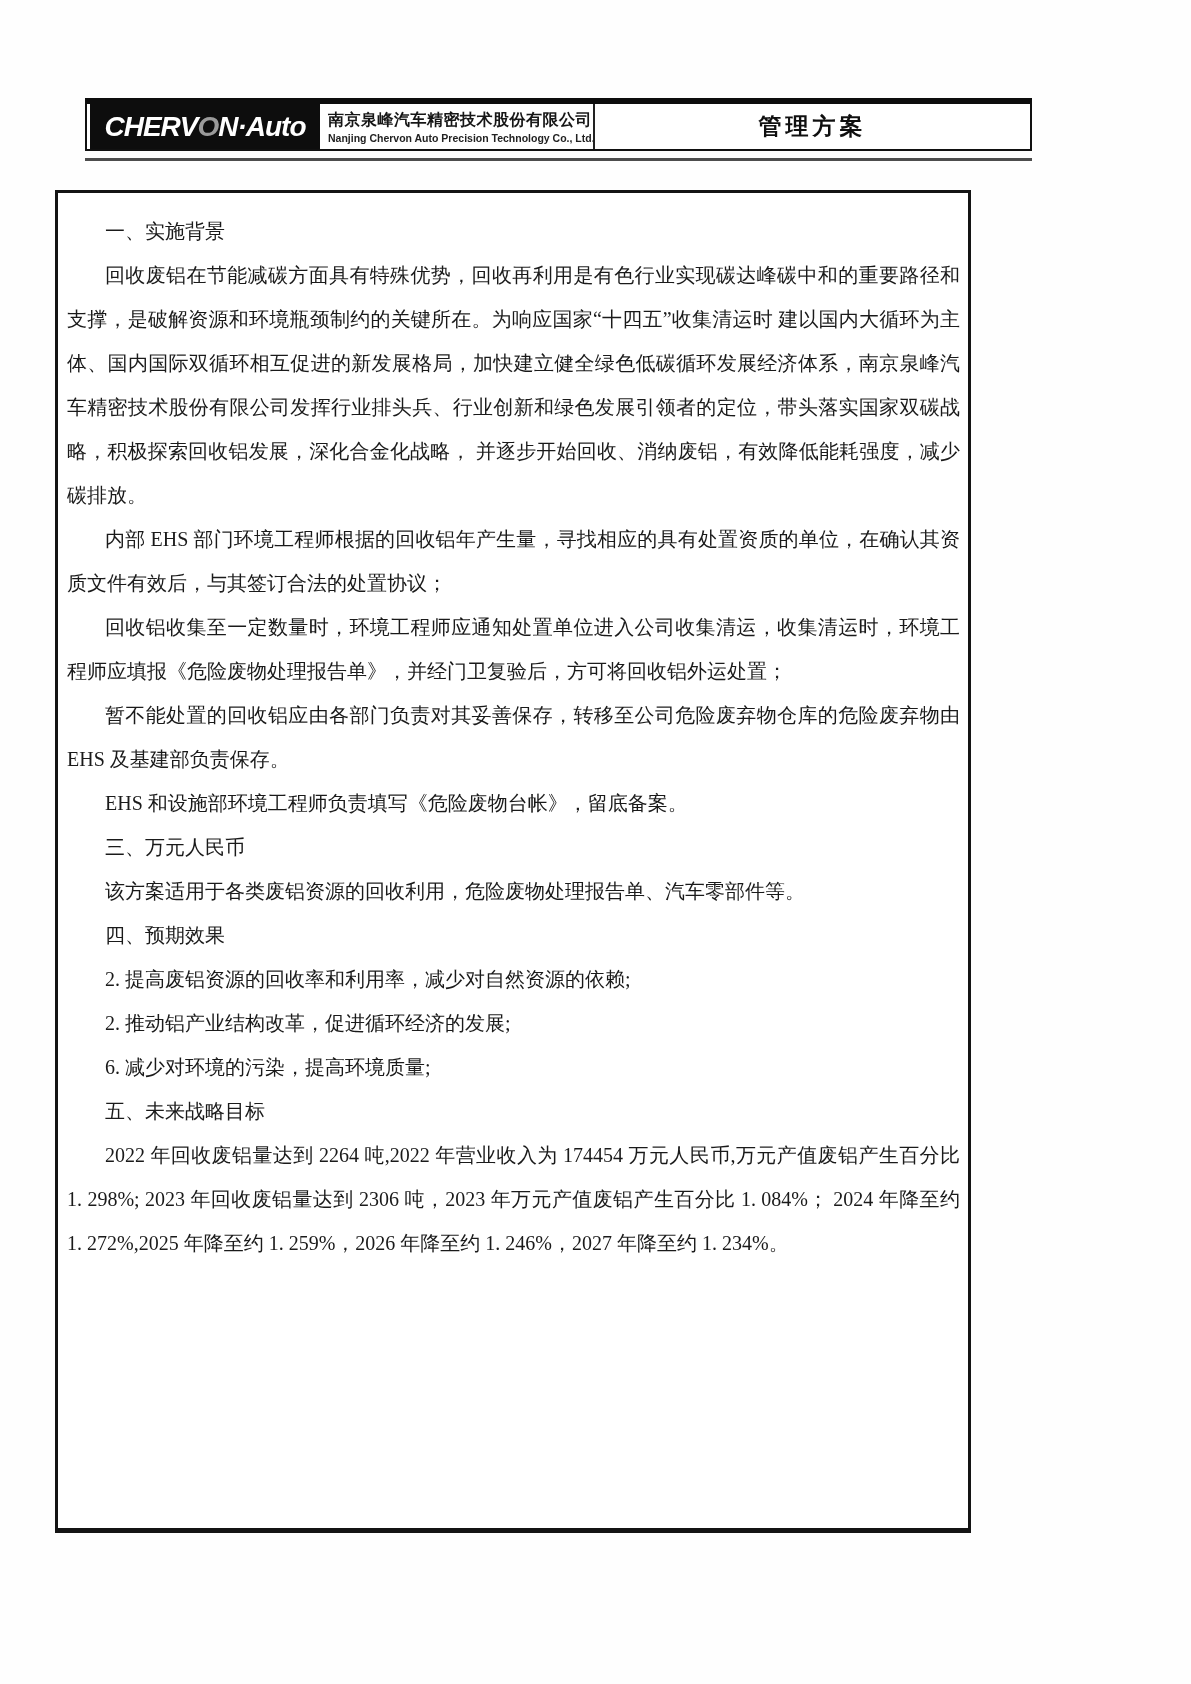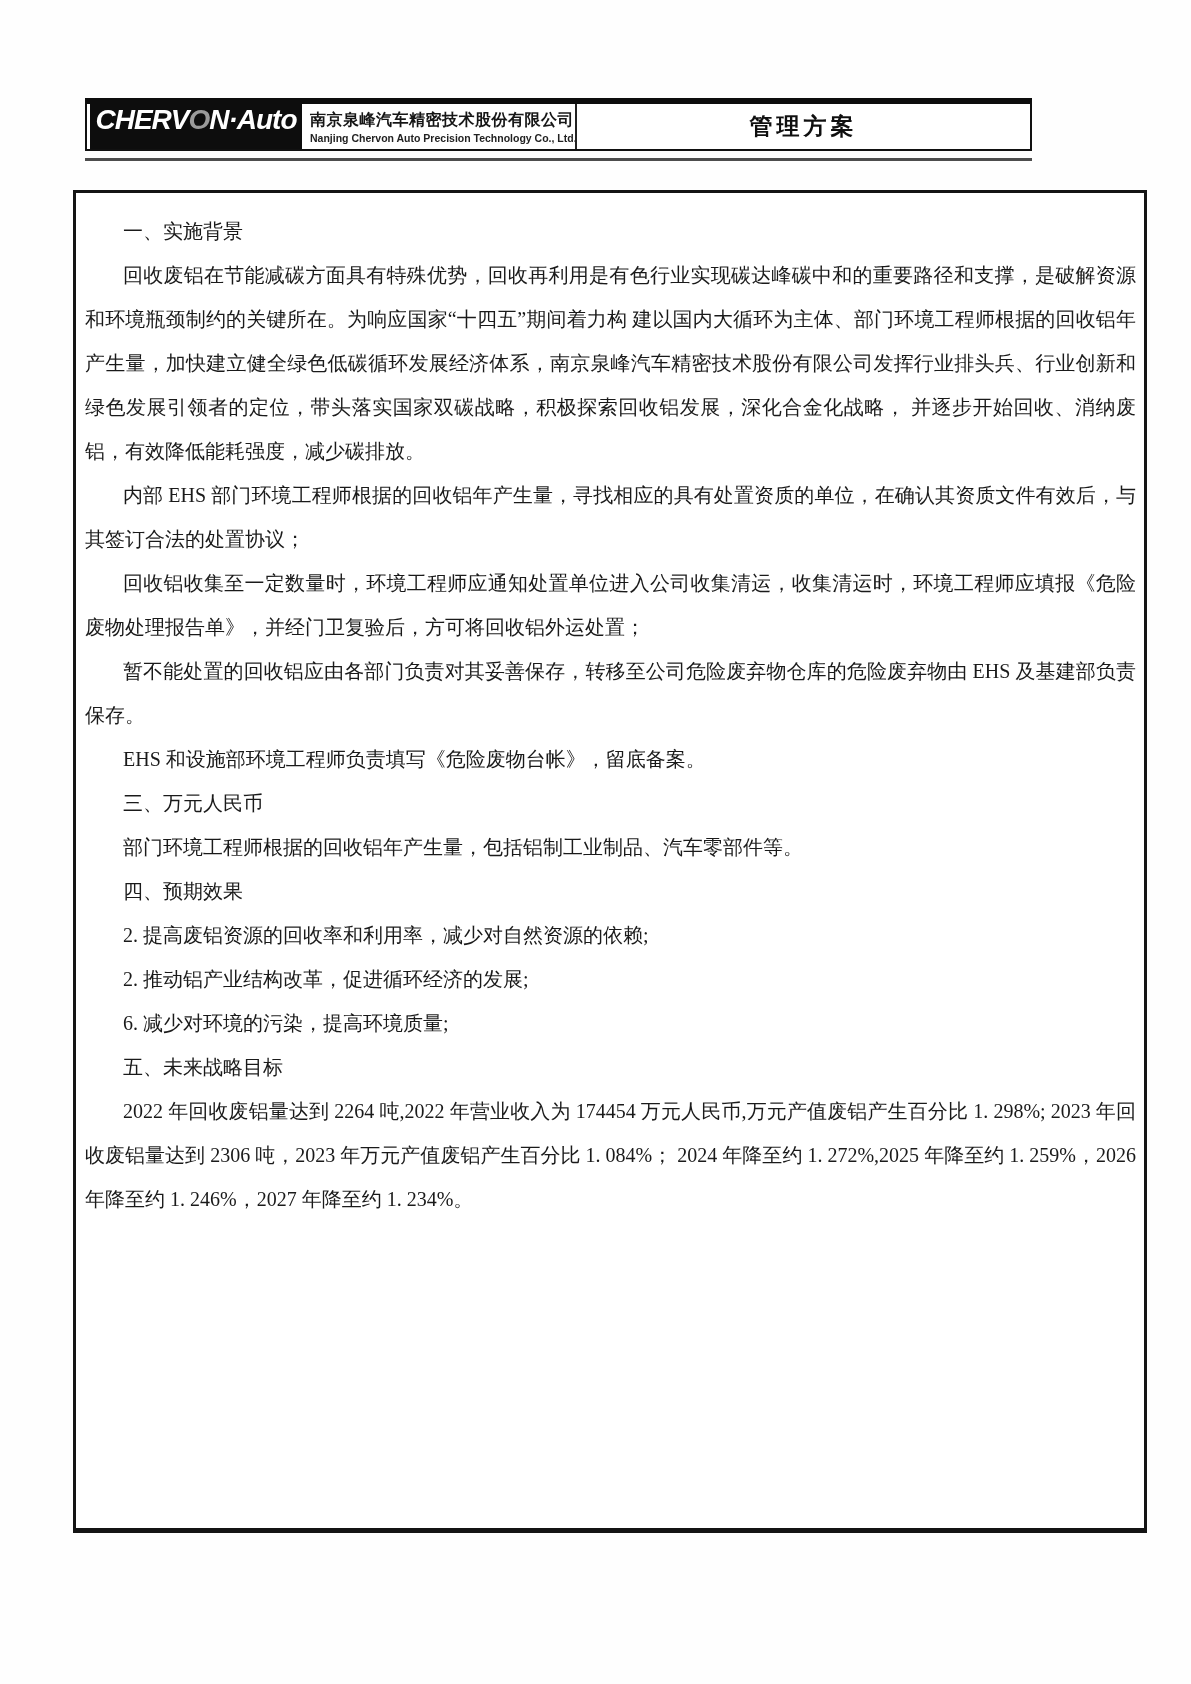--- a/index.html
+++ b/index.html
@@ -21,25 +21,25 @@
     width: 947px;
     height: 53px;
     box-sizing: border-box;
     border: 2px solid #111;
     border-top: 6px solid #0d0d0d;
     background: #ffffff;
     display: flex;
     align-items: stretch;
   }
   .logo-box {
-    width: 212px;
+    width: 230px;
     margin-left: 3px;
     background: #0d0d0d;
     display: flex;
-    align-items: flex-start;
+    align-items: center;
     justify-content: center;
     flex: 0 0 auto;
   }
   .logo-text {
     color: #ffffff;
     font-family: "Liberation Sans", "DejaVu Sans", sans-serif;
     font-weight: bold;
     font-style: italic;
     font-size: 28px;
     letter-spacing: -1px;
@@ -89,23 +89,23 @@
     left: 85px;
     top: 158px;
     width: 947px;
     height: 3px;
     background: #4d4d4d;
   }
 
   
   .content-box {
     position: absolute;
-    left: 73px;
+    left: 55px;
     top: 190px;
-    width: 1074px;
+    width: 916px;
     height: 1343px;
     box-sizing: border-box;
     border: 3px solid #141414;
     border-bottom-width: 5px;
     background: #ffffff;
     padding: 16px 8px 0 9px;
   }
   .content-box p {
     margin: 0;
     font-size: 20px;
@@ -130,29 +130,29 @@
     </div>
     <div class="title-cell">
       <span class="doc-title">管理方案</span>
     </div>
   </header>
   <div class="header-underline"></div>
 
   <main class="content-box">
 
     <p>一、实施背景</p>
-    <p>回收废铝在节能减碳方面具有特殊优势，回收再利用是有色行业实现碳达峰碳中和的重要路径和支撑，是破解资源和环境瓶颈制约的关键所在。为响应国家“十四五”期间着力构 建以国内大循环为主体、部门环境工程师根据的回收铝年产生量，加快建立健全绿色低碳循环发展经济体系，南京泉峰汽车精密技术股份有限公司发挥行业排头兵、行业创新和绿色发展引领者的定位，带头落实国家双碳战略，积极探索回收铝发展，深化合金化战略， 并逐步开始回收、消纳废铝，有效降低能耗强度，减少碳排放。</p>
+    <p>回收废铝在节能减碳方面具有特殊优势，回收再利用是有色行业实现碳达峰碳中和的重要路径和支撑，是破解资源和环境瓶颈制约的关键所在。为响应国家“十四五”收集清运时 建以国内大循环为主体、国内国际双循环相互促进的新发展格局，加快建立健全绿色低碳循环发展经济体系，南京泉峰汽车精密技术股份有限公司发挥行业排头兵、行业创新和绿色发展引领者的定位，带头落实国家双碳战略，积极探索回收铝发展，深化合金化战略， 并逐步开始回收、消纳废铝，有效降低能耗强度，减少碳排放。</p>
 
     <p>内部 EHS 部门环境工程师根据的回收铝年产生量，寻找相应的具有处置资质的单位，在确认其资质文件有效后，与其签订合法的处置协议；</p>
     <p>回收铝收集至一定数量时，环境工程师应通知处置单位进入公司收集清运，收集清运时，环境工程师应填报《危险废物处理报告单》，并经门卫复验后，方可将回收铝外运处置；</p>
     <p>暂不能处置的回收铝应由各部门负责对其妥善保存，转移至公司危险废弃物仓库的危险废弃物由 EHS 及基建部负责保存。</p>
     <p>EHS 和设施部环境工程师负责填写《危险废物台帐》，留底备案。</p>
 
     <p>三、万元人民币</p>
-    <p>部门环境工程师根据的回收铝年产生量，包括铝制工业制品、汽车零部件等。</p>
+    <p>该方案适用于各类废铝资源的回收利用，危险废物处理报告单、汽车零部件等。</p>
 
     <p>四、预期效果</p>
     <p>2. 提高废铝资源的回收率和利用率，减少对自然资源的依赖;</p>
     <p>2. 推动铝产业结构改革，促进循环经济的发展;</p>
     <p>6. 减少对环境的污染，提高环境质量;</p>
 
     <p>五、未来战略目标</p>
     <p>2022 年回收废铝量达到 2264 吨,2022 年营业收入为 174454 万元人民币,万元产值废铝产生百分比 1. 298%; 2023 年回收废铝量达到 2306 吨，2023 年万元产值废铝产生百分比 1. 084%； 2024 年降至约 1. 272%,2025 年降至约 1. 259%，2026 年降至约 1. 246%，2027 年降至约 1. 234%。</p>
 
   </main>

